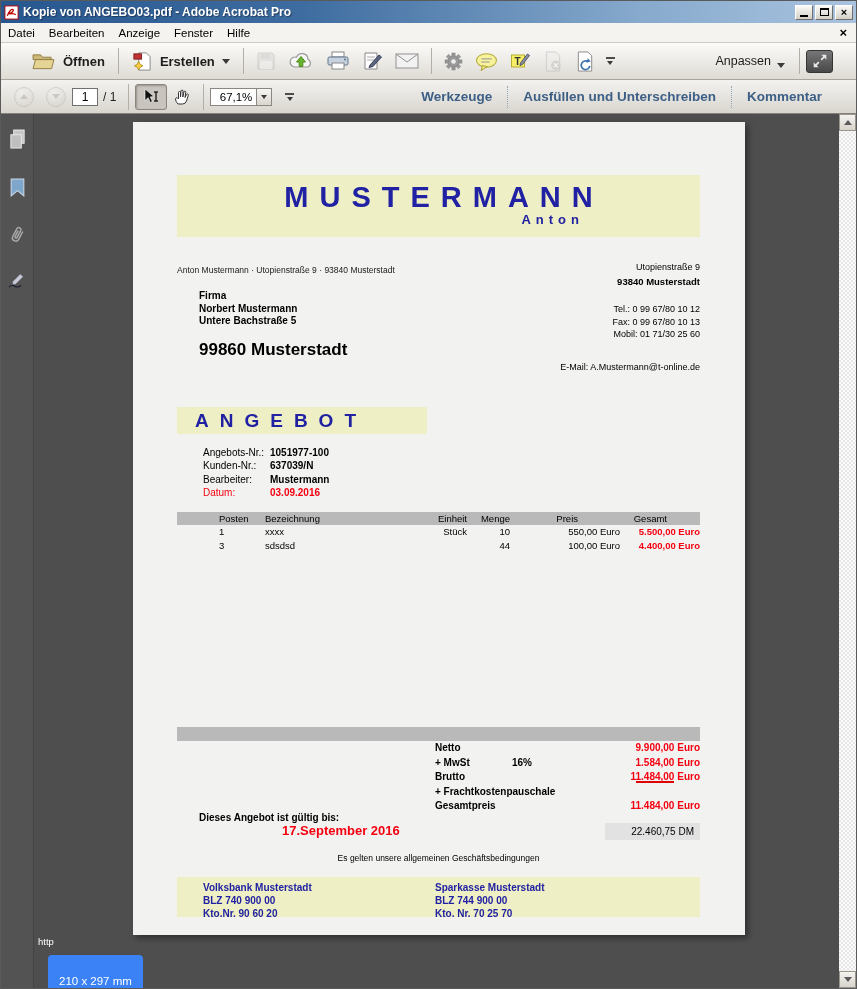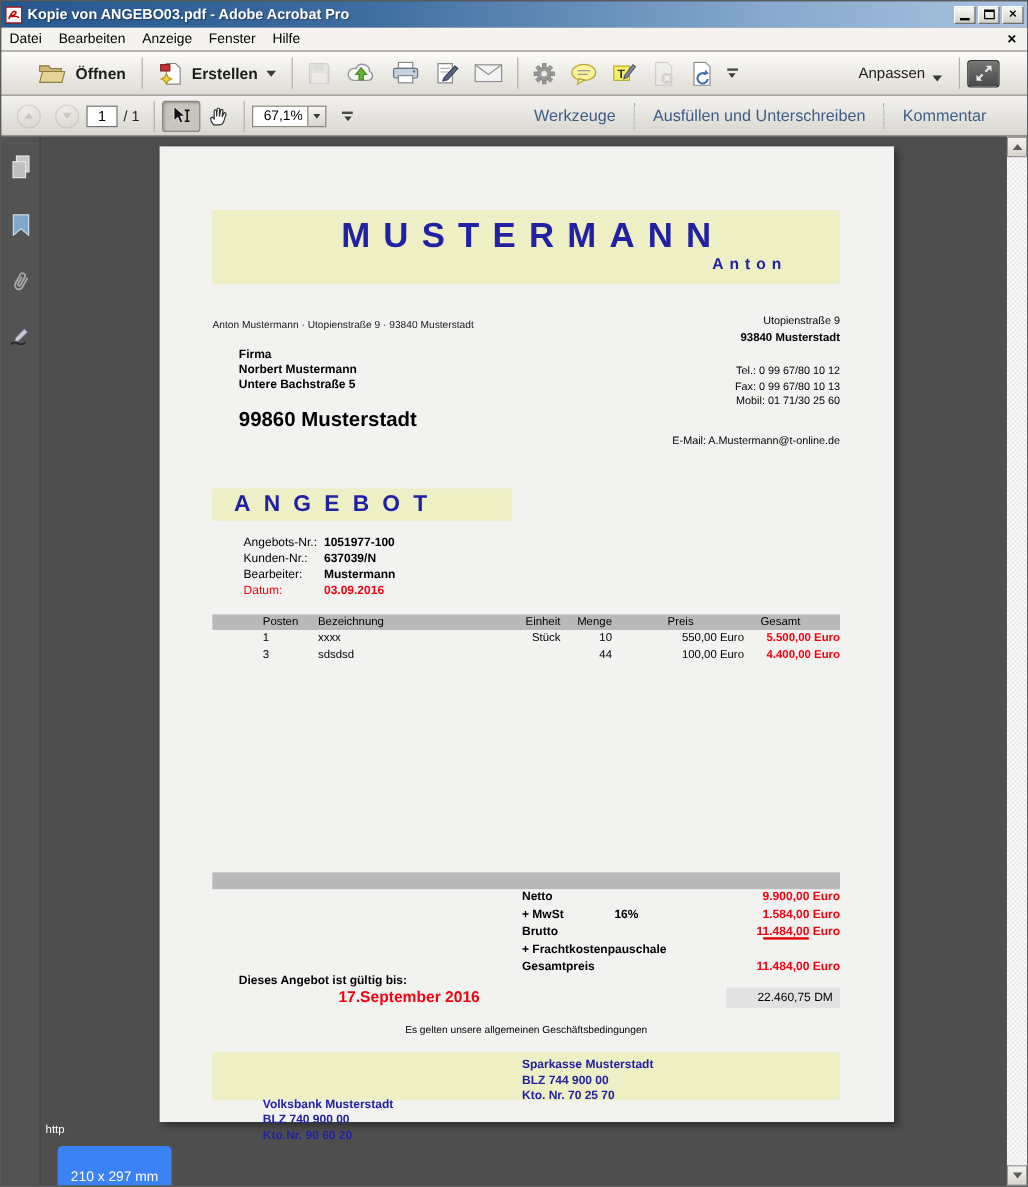--- a/index.html
+++ b/index.html
@@ -52,21 +52,21 @@
   .navcirc{width:20px;height:20px;border-radius:50%;background:radial-gradient(circle at 35% 30%,#F7F6F4,#CFCBC3);
     border:1px solid #B3AFA7;display:flex;align-items:center;justify-content:center;}
   .navcirc .tri-up,.navcirc .tri-down{border-bottom-color:#ABA79F;border-top-color:#ABA79F;}
   .pageinput{width:26px;height:18px;border:1px solid #707070;background:#fff;font-size:12px;text-align:center;font-family:"Liberation Sans",sans-serif;}
   .pagecount{font-size:12px;color:#222;margin:0 6px 0 5px;}
   .toolstate{border:1px solid #8A867E;background:#C9C5BE;box-shadow:inset 1px 1px 2px rgba(0,0,0,.25);}
   .zoomwrap{display:flex;align-items:center;}
   .zoominput{width:46px;height:18px;border:1px solid #8B8780;border-right:none;background:#fff;font-size:11.5px;text-align:right;padding-right:4px;font-family:"Liberation Sans",sans-serif;}
   .zoomdrop{width:16px;height:18px;border:1px solid #8B8780;background:linear-gradient(#F6F5F3,#D9D5CE);display:flex;align-items:center;justify-content:center;}
   .paneltabs{margin-left:auto;display:flex;align-items:center;padding-right:12px;}
-  .paneltab{color:var(--tab-blue);font-weight:normal;font-size:13.5px;padding:0 15px;white-space:nowrap;}
+  .paneltab{color:var(--tab-blue);font-weight:bold;font-size:13.5px;padding:0 15px;white-space:nowrap;}
   .dotsep{width:1px;height:22px;border-left:1px dotted #96A3B2;}
 
   
   .main{position:absolute;top:113px;left:0;right:0;bottom:0;display:flex;}
   .sidebar{width:33px;background:#535353;border-right:1px solid #444;display:flex;flex-direction:column;align-items:center;padding-top:14px;gap:27px;}
   .docpane{flex:1;position:relative;background:#4E4E4E;overflow:hidden;}
   .scrollbar{width:17px;display:flex;flex-direction:column;
     background-image:linear-gradient(45deg,#E7E7E7 25%,transparent 25%,transparent 75%,#E7E7E7 75%),
                      linear-gradient(45deg,#E7E7E7 25%,#FBFBFB 25%,#FBFBFB 75%,#E7E7E7 75%);
     background-size:4px 4px;background-position:0 0,2px 2px;}
@@ -75,21 +75,21 @@
   .scroll-track{flex:1;}
   .scrollbtn .tri-up,.scrollbtn .tri-down{border-bottom-color:#5B5B5B;border-top-color:#5B5B5B;}
 
   
   .page{position:absolute;left:99px;top:8px;width:612px;height:813px;background:#F2F2F0;
     box-shadow:3px 3px 6px rgba(0,0,0,.4);color:#000;}
   .abs{position:absolute;}
   .yellowbox{background:var(--yellow);}
   .letterhead{left:44px;top:53px;width:523px;height:62px;}
   .lh-name{text-align:center;font-size:29px;font-weight:bold;letter-spacing:11px;color:var(--navy);margin-top:7px;padding-left:11px;line-height:1.05;}
-  .lh-first{text-align:right;margin-right:44px;font-size:13px;font-weight:bold;letter-spacing:5px;color:var(--navy);}
+  .lh-first{text-align:right;margin-right:116px;font-size:13px;font-weight:bold;letter-spacing:5px;color:var(--navy);}
   .senderline{left:44px;top:143px;font-size:8.5px;color:#1a1a1a;}
   .ownaddr{right:45px;top:139px;text-align:right;font-size:9px;line-height:13.5px;}
   .ownaddr .city{font-weight:bold;font-size:9.5px;}
   .recipient{left:66px;top:168px;font-size:10px;font-weight:bold;line-height:12.6px;}
   .recip-city{left:66px;top:218px;font-size:17px;font-weight:bold;}
   .contact{right:45px;top:181px;text-align:right;font-size:9px;line-height:12.7px;}
   .contact .email{margin-top:20px;}
   .offerbox{left:44px;top:285px;width:250px;height:27px;}
   .offer-title{font-size:19px;font-weight:bold;letter-spacing:11px;color:var(--navy);padding-left:18px;line-height:27px;}
   .offerfields{left:70px;top:324px;font-size:10px;line-height:13.4px;}
@@ -111,21 +111,21 @@
   .t-label{position:absolute;left:258px;}
   .t-extra{position:absolute;left:335px;}
   .t-val{position:absolute;right:0;color:var(--red);white-space:nowrap;}
   .ul-red{border-bottom:2px solid #E00000;padding-bottom:13px;}
   .validity-label{left:66px;top:690px;font-size:10px;font-weight:bold;}
   .validity-date{left:149px;top:701px;font-size:13px;font-weight:bold;color:var(--red);}
   .dmbox{left:472px;top:701px;width:95px;height:17px;background:#E2E2E2;text-align:right;font-size:10px;line-height:17px;padding-right:6px;}
   .terms{left:44px;top:731px;width:523px;text-align:center;font-size:8.5px;}
   .banks{left:44px;top:755px;width:523px;height:40px;}
   .bankcol{position:absolute;top:4px;font-size:10px;font-weight:bold;color:var(--navy);line-height:13px;}
-  .bank1{left:42px;margin-top:33px;} .bank2{left:258px;}
+  .bank1{left:26px;} .bank2{left:258px;}
 
   
   .linkhint{position:absolute;left:4px;top:822px;color:#fff;font-size:9.5px;font-family:"Liberation Sans",sans-serif;}
   .tooltip{position:absolute;left:14px;top:841px;background:#3b82f6;color:#fff;font-size:11.5px;
     padding:20px 11px;border-radius:4px;white-space:nowrap;}
 </style>
 </head>
 <body>
 
 <div class="window">

